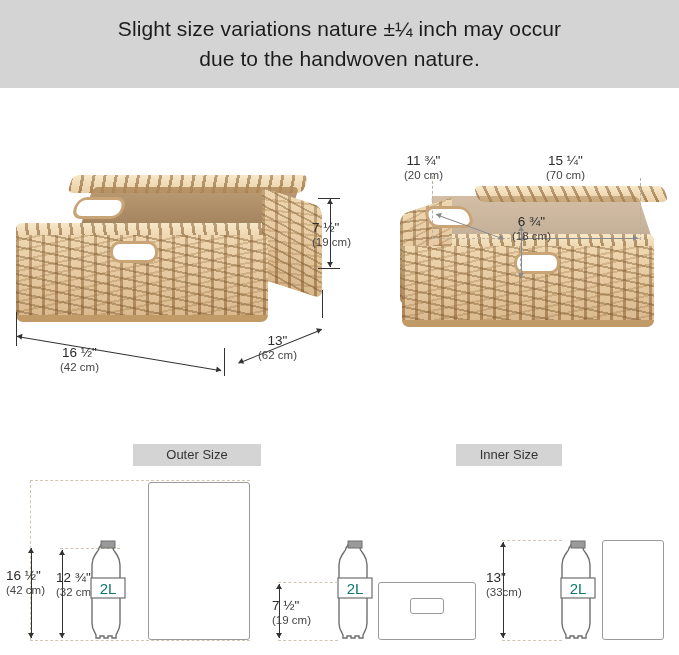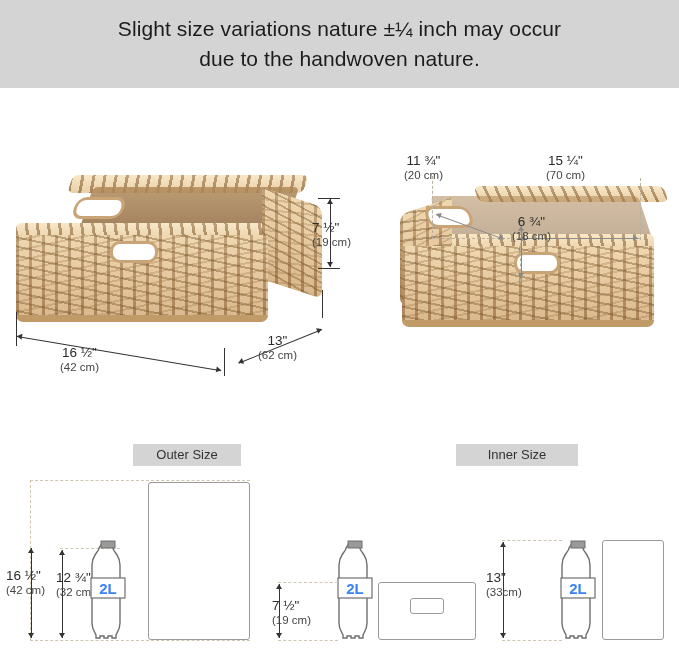--- a/index.html
+++ b/index.html
@@ -112,22 +112,22 @@
     border: 1.4px solid #9a9a9a;
     border-radius: 3px;
     background: #fff;
   }
   .bottle {
     position: absolute;
   }
   .bottle .label {
     position: absolute;
     font-size: 15px;
-    font-weight: bold;
-    color: #3b82f6;
+    font-weight: normal;
+    color: #0f766e;
     left: 0; right: 0;
     text-align: center;
   }
   .khaki-dash-v { position: absolute; border-left: 1px dashed #cfc6ad; }
   .khaki-dash-h { position: absolute; border-top: 1px dashed #cfc6ad; }
 
   .arrow-v { position: absolute; width: 1px; background: #333; }
   .arrow-v:before, .arrow-v:after {
     content: ""; position: absolute; left: -3px; width: 0; height: 0;
     border-left: 3.5px solid transparent; border-right: 3.5px solid transparent;
@@ -234,22 +234,22 @@
 </div>
 <div class="dim-label center" style="left:546px; top:153px;">
   <span>15 ¼"</span>
   <span class="sub">(70 cm)</span>
 </div>
 <div class="dim-label center" style="left:512px; top:214px;">
   <span>6 ¾"</span>
   <span class="sub">(18 cm)</span>
 </div>
 
-<div class="size-tag" style="left:133px; top:444px; width:108px;">Outer Size</div>
-<div class="size-tag" style="left:456px; top:444px; width:122px;">Inner Size</div>
+<div class="size-tag" style="left:133px; top:444px; width:128px;">Outer Size</div>
+<div class="size-tag" style="left:456px; top:444px; width:106px;">Inner Size</div>
 
 <div class="khaki-dash-v" style="left:30px; top:480px; height:160px;"></div>
 <div class="khaki-dash-h" style="left:30px; top:480px; width:220px;"></div>
 <div class="khaki-dash-h" style="left:60px; top:548px; width:60px;"></div>
 <div class="khaki-dash-h" style="left:30px; top:640px; width:220px;"></div>
 
 <div class="arrow-v" style="left:31px; top:548px; height:90px;"></div>
 <div class="dim-label" style="left:6px; top:568px;">
   <span>16 ½"</span>
   <span class="sub">(42 cm)</span>

